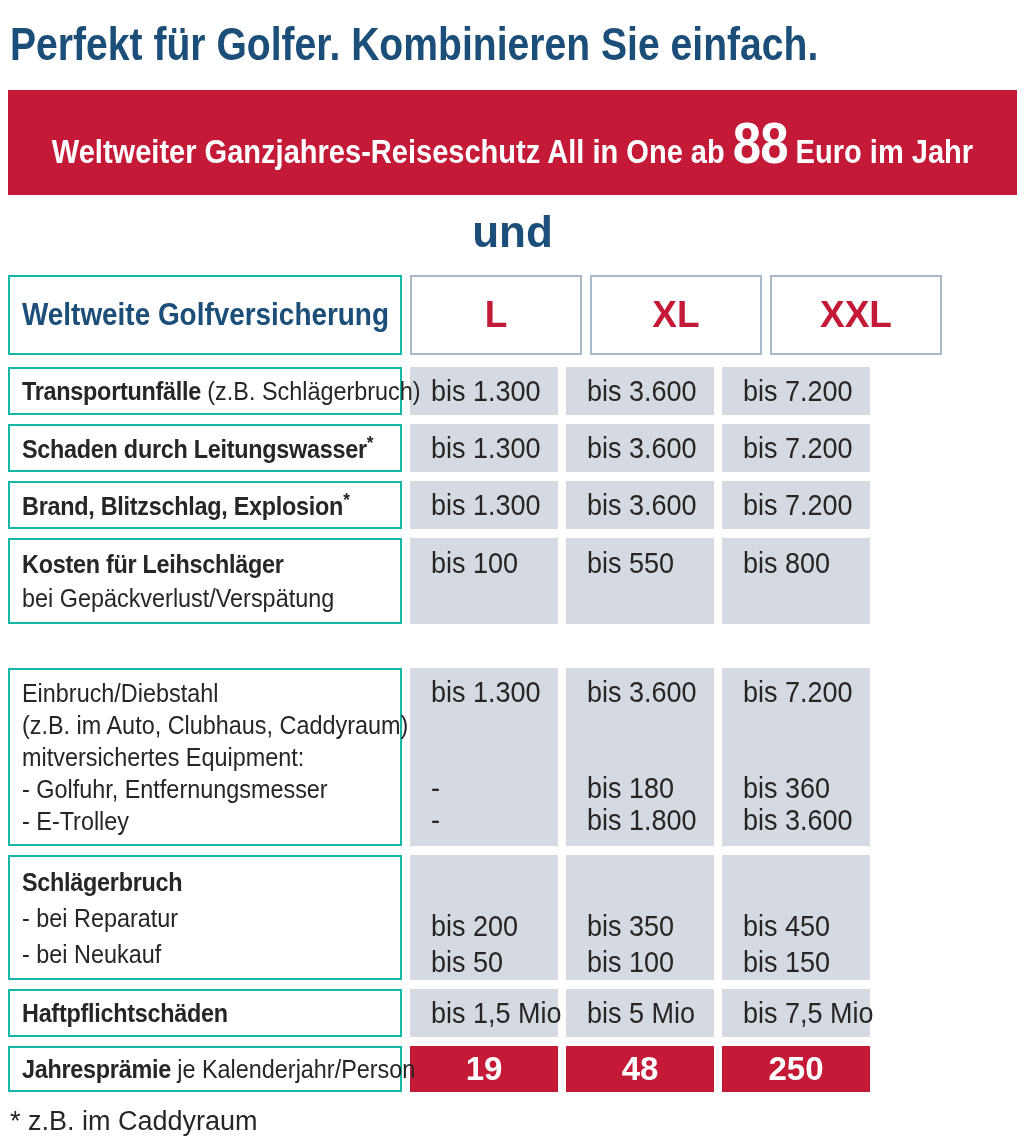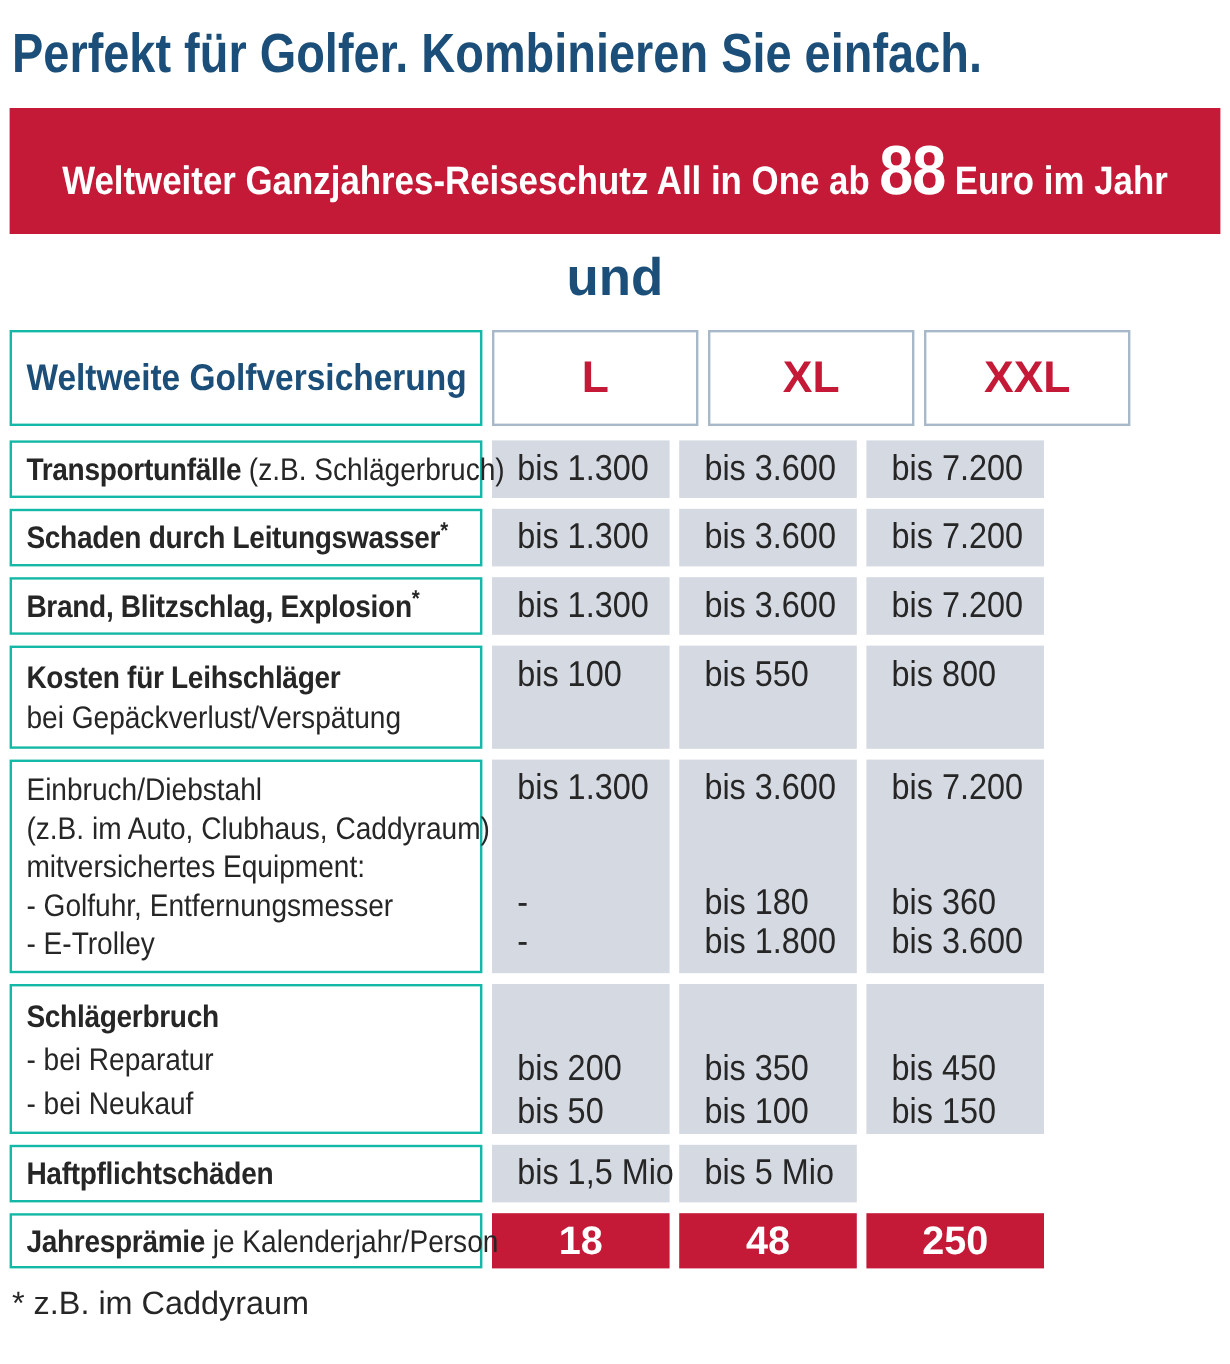--- a/index.html
+++ b/index.html
@@ -60,21 +60,21 @@
   .vcell {
     width: 148px; background: #d5dae2;
     display: flex; align-items: center;
     padding-left: 21px;
     font-size: 30px; color: #262626;
   }
 
   .h80  { height: 80px; }
   .h48  { height: 48px; }
   .h86  { height: 86px; text-align: right; }
-  .h178 { height: 178px; }
+  .h178 { height: 178px; margin-top: 35px; }
   .h125 { height: 125px; }
   .h46  { height: 46px; }
 
   .row.header { margin-bottom: 12px; }
   .hlabel { font-size: 31px; font-weight: bold; color: #1b4e78; }
   .hcol {
     width: 172px; background: #ffffff;
     border: 2px solid #a7b9c8;
     display: flex; align-items: center; justify-content: center;
     font-size: 37px; font-weight: bold; color: #c41a38;
@@ -248,29 +248,32 @@
     <div class="row">
       <div class="lcell h48">
         <span class="cond"><b class="lb">Haftpflichtschäden</b></span>
       </div>
       <div class="vcell h48">
           <span class="cond">bis 1,5 Mio</span>
         </div>
       <div class="vcell h48">
           <span class="cond">bis 5 Mio</span>
         </div>
+      <div class="vcell h48">
+          <span class="cond">bis 7,5 Mio</span>
+        </div>
     </div>
 
 
     <div class="row">
       <div class="lcell h46">
         <span class="cond"><b class="lb">Jahresprämie</b><span class="note">je Kalenderjahr/Person</span></span>
       </div>
       <div class="vcell premium h46">
-          <span>18</span>
+          <span>19</span>
         </div>
       <div class="vcell premium h46">
           <span>48</span>
         </div>
       <div class="vcell premium h46">
           <span>250</span>
         </div>
     </div>
 
   </div>

